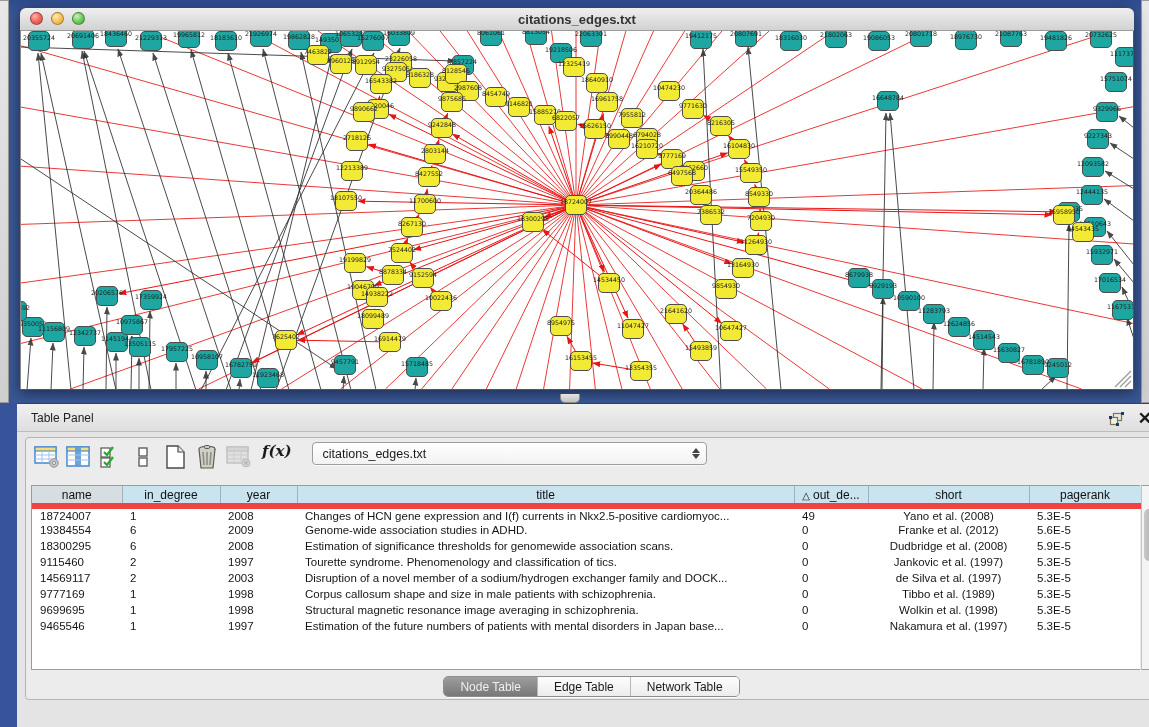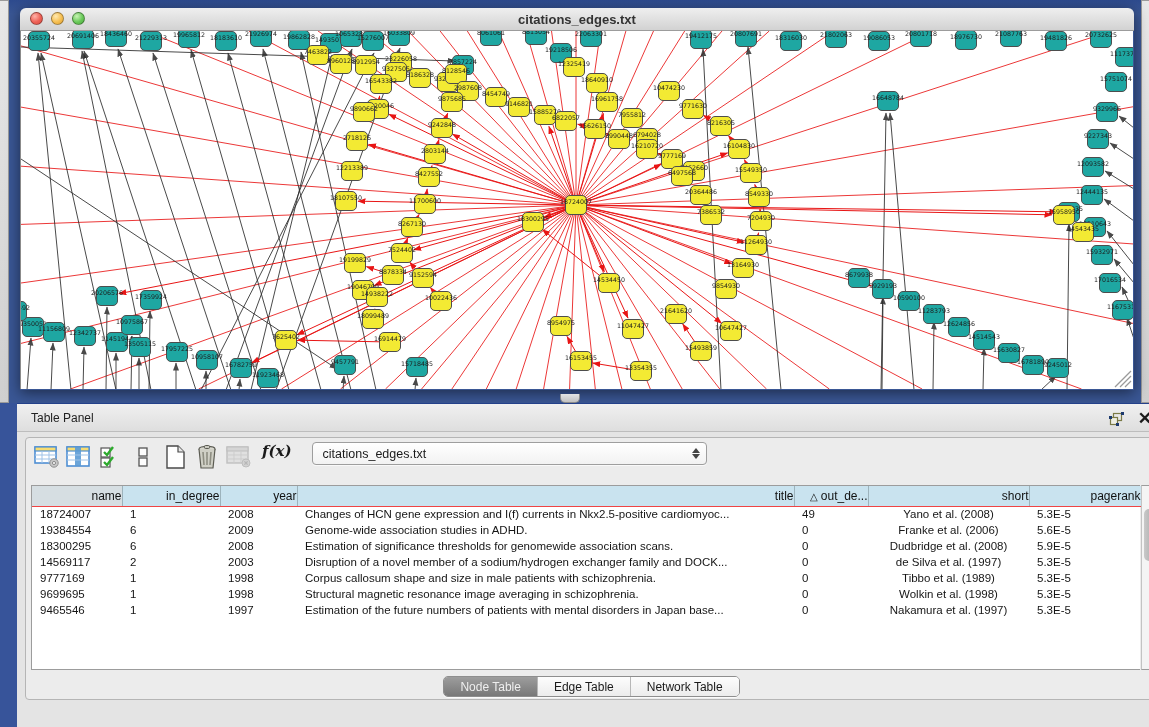--- a/index.html
+++ b/index.html
@@ -56,22 +56,22 @@
                    padding:0 6px 0 10px; box-shadow:0 1px 0 rgba(255,255,255,.7); }
   #combo-value { flex:1; font-size:12.5px; color:#1a1a1a; }
   #combo-arrows { display:flex; flex-direction:column; gap:1px; align-items:center; }
   #combo-arrows i { width:0; height:0; border-left:4px solid transparent; border-right:4px solid transparent; }
   #combo-arrows .up { border-bottom:5px solid #444; }
   #combo-arrows .down { border-top:5px solid #444; }
 
   
   #table-wrap { position:absolute; left:5px; top:47px; width:1109px; height:185px; background:#fff; border:1px solid #9c9c9c; border-right:none; }
   table { border-collapse:collapse; table-layout:fixed; width:1109px; }
-  th { height:20px; background:#c9e3ef; border-right:1px solid #9db3bc; border-bottom:1px solid #ef4444;
-       font-size:12px; font-weight:400; color:#111; text-align:right; overflow:hidden; white-space:nowrap; }
+  th { height:20px; background:#c9e3ef; border-right:1px solid #9db3bc; border-bottom:6px solid #ef4444;
+       font-size:12px; font-weight:400; color:#111; text-align:center; overflow:hidden; white-space:nowrap; }
   th.gray { background:#d6dee2; }
   .sort-tri { font-size:10px; margin-right:3px; color:#111; }
   td { height:16px; font-size:11.5px; color:#151515; white-space:nowrap; overflow:hidden; padding:0 4px 0 8px; }
   td.center { text-align:center; padding:0 2px; }
   #v-scrollbar { position:absolute; right:0; top:47px; width:16px; height:185px; background:#f4f4f4;
                  border:1px solid #9c9c9c; border-left:1px solid #c3c3c3; }
   #v-thumb { position:absolute; left:2px; top:23px; width:10px; height:52px; background:linear-gradient(90deg,#c9c9c9,#ababab); border-radius:6px; }
 
   
   #table-tabs { position:absolute; left:0; right:0; top:238px; display:flex; justify-content:center; }
@@ -919,31 +919,40 @@
                 <td>49</td>
                 <td class="center">Yano et al. (2008)</td>
                 <td>5.3E-5</td>
               </tr>
               <tr>
                 <td>19384554</td>
                 <td>6</td>
                 <td>2009</td>
                 <td>Genome-wide association studies in ADHD.</td>
                 <td>0</td>
-                <td class="center">Franke et al. (2006)</td>
+                <td class="center">Franke et al. (2012)</td>
                 <td>5.6E-5</td>
               </tr>
               <tr>
                 <td>18300295</td>
                 <td>6</td>
                 <td>2008</td>
                 <td>Estimation of significance thresholds for genomewide association scans.</td>
                 <td>0</td>
                 <td class="center">Dudbridge et al. (2008)</td>
                 <td>5.9E-5</td>
+              </tr>
+              <tr>
+                <td>9115460</td>
+                <td>2</td>
+                <td>1997</td>
+                <td>Tourette syndrome. Phenomenology and classification of tics.</td>
+                <td>0</td>
+                <td class="center">Jankovic et al. (1997)</td>
+                <td>5.3E-5</td>
               </tr>
               <tr>
                 <td>14569117</td>
                 <td>2</td>
                 <td>2003</td>
                 <td>Disruption of a novel member of a sodium/hydrogen exchanger family and DOCK...</td>
                 <td>0</td>
                 <td class="center">de Silva et al. (1997)</td>
                 <td>5.3E-5</td>
               </tr>

